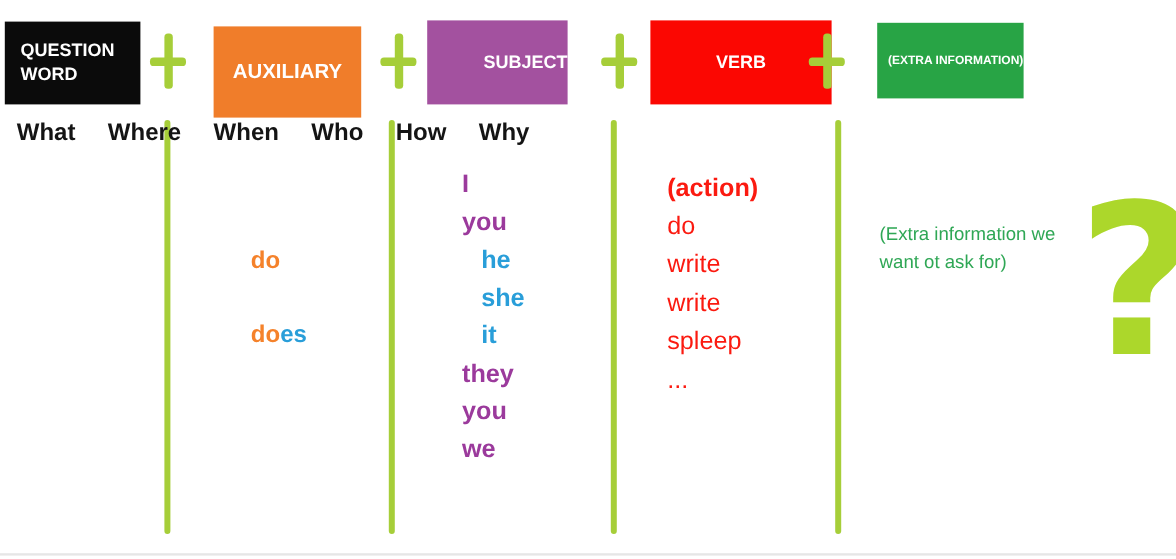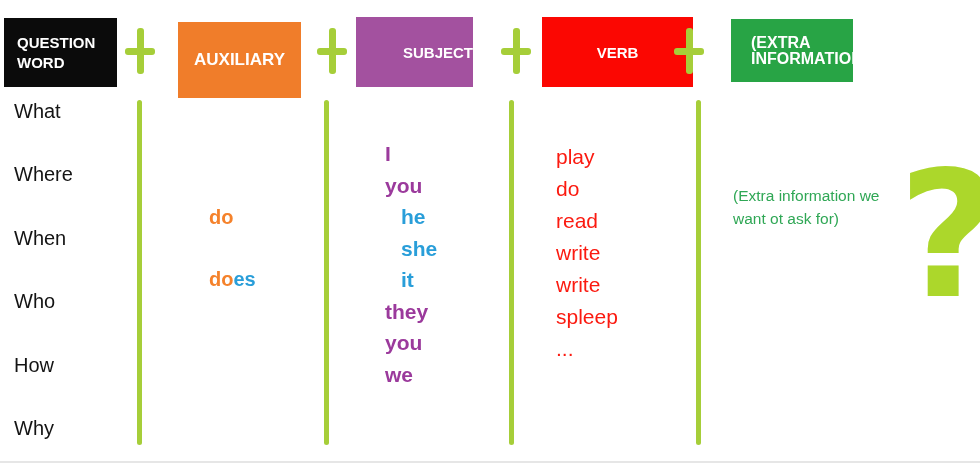--- a/index.html
+++ b/index.html
@@ -40,22 +40,22 @@
   #box-subject{
     left:356px; top:17px; width:117px; height:70px;
     background:var(--purple-box); justify-content:flex-end; font-size:15px;
   }
   #box-verb{
     left:542px; top:17px; width:151px; height:70px;
     background:var(--red-box); justify-content:center; font-size:15px;
   }
   #box-extra{
     left:731px; top:19px; width:122px; height:63px;
-    background:var(--green-box); padding-left:20px;
-    font-size:16px; line-height:16px;
+    background:var(--green-box); padding-left:9px;
+    font-size:10px; line-height:16px;
   }
   
   .plus{position:absolute; width:30px; height:46px;}
   .plus::before{
     content:""; position:absolute; left:50%; top:0; width:7px; height:100%;
     margin-left:-3.5px; background:var(--lime); border-radius:3px;
   }
   .plus::after{
     content:""; position:absolute; top:50%; left:0; width:100%; height:7px;
     margin-top:-3.5px; background:var(--lime); border-radius:3px;
@@ -69,22 +69,22 @@
     position:absolute; top:100px; width:5px; height:345px;
     background:var(--lime); border-radius:3px;
   }
   #vline-1{left:137px;}
   #vline-2{left:324px;}
   #vline-3{left:509px;}
   #vline-4{left:696px;}
   
   #col-question-words{
     position:absolute; left:14px; top:100px; height:340px;
-    display:flex; flex-direction:column; justify-content:space-between;
-    font-size:20px; font-weight:normal; color:var(--t-black);
+    display:flex; flex-direction:row; justify-content:space-between;
+    font-size:20px; font-weight:bold; color:var(--t-black);gap:27px;
   }
   .aux-word{
     position:absolute; left:209px; font-size:20px; font-weight:bold;
     color:var(--t-orange);
   }
   #aux-do{top:206px;}
   #aux-does{top:268px;}
   #col-subject{
     position:absolute; left:385px; top:138px;
     font-size:21px; font-weight:bold; line-height:31.5px;
@@ -160,23 +160,22 @@
     <div class="p-purple">you</div>
     <div class="p-blue">he</div>
     <div class="p-blue">she</div>
     <div class="p-blue">it</div>
     <div class="p-purple">they</div>
     <div class="p-purple">you</div>
     <div class="p-purple">we</div>
   </div>
 
   <div id="col-verb">
-    <div>play</div>
+    <div id="verb-heading">(action)</div>
     <div>do</div>
-    <div>read</div>
     <div>write</div>
     <div>write</div>
     <div>spleep</div>
     <div>...</div>
   </div>
 
   <div id="extra-note">(Extra information we want ot ask for)</div>
 
   <div id="big-question-mark">?</div>
 

